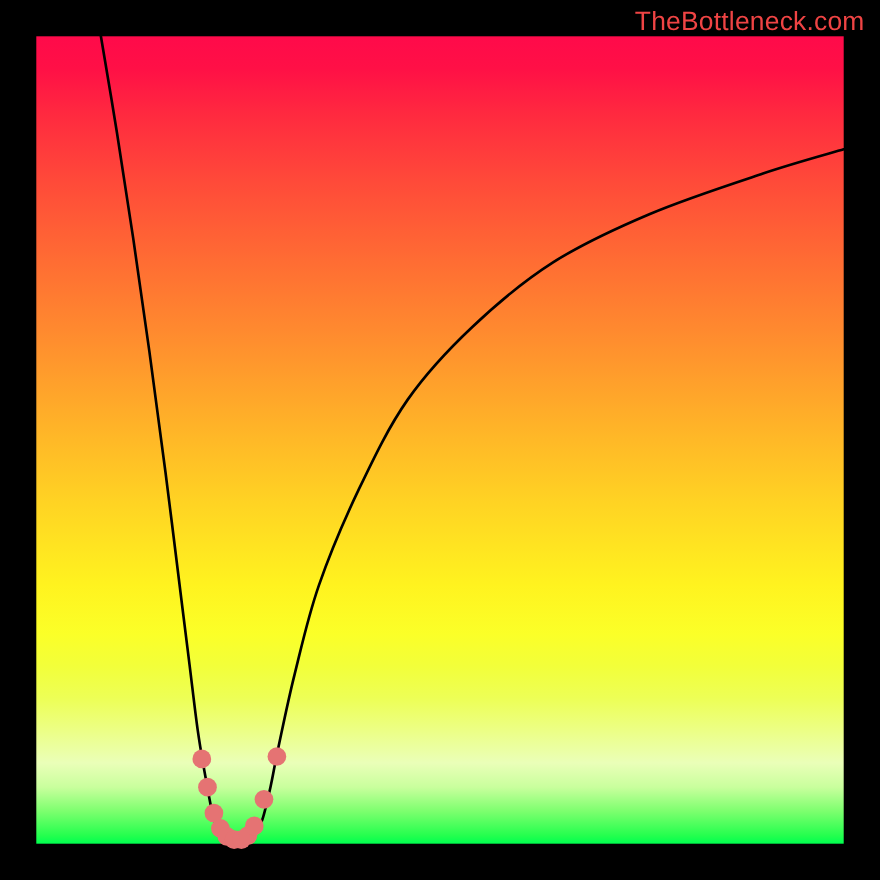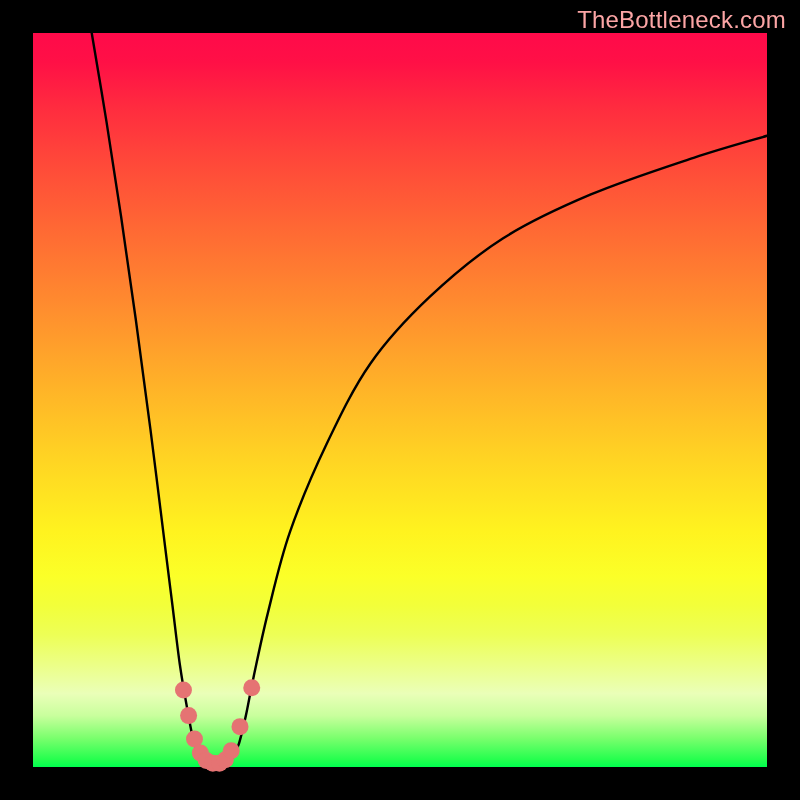--- a/index.html
+++ b/index.html
@@ -44,21 +44,21 @@
       #c9ff9d 93%,
       #7cff6e 96%,
       #24ff4e 99%,
       #00ff4f 100%
     );
   }
   .watermark {
     position: absolute;
     top: 6px;
     right: 14px;
-    color: #fca5a5;
+    color: #ef4444;
     font-size: 24px;
     letter-spacing: 0.2px;
     user-select: none;
   }
   svg.curve {
     position: absolute;
     left: 0;
     top: 0;
     width: 734px;
     height: 734px;

